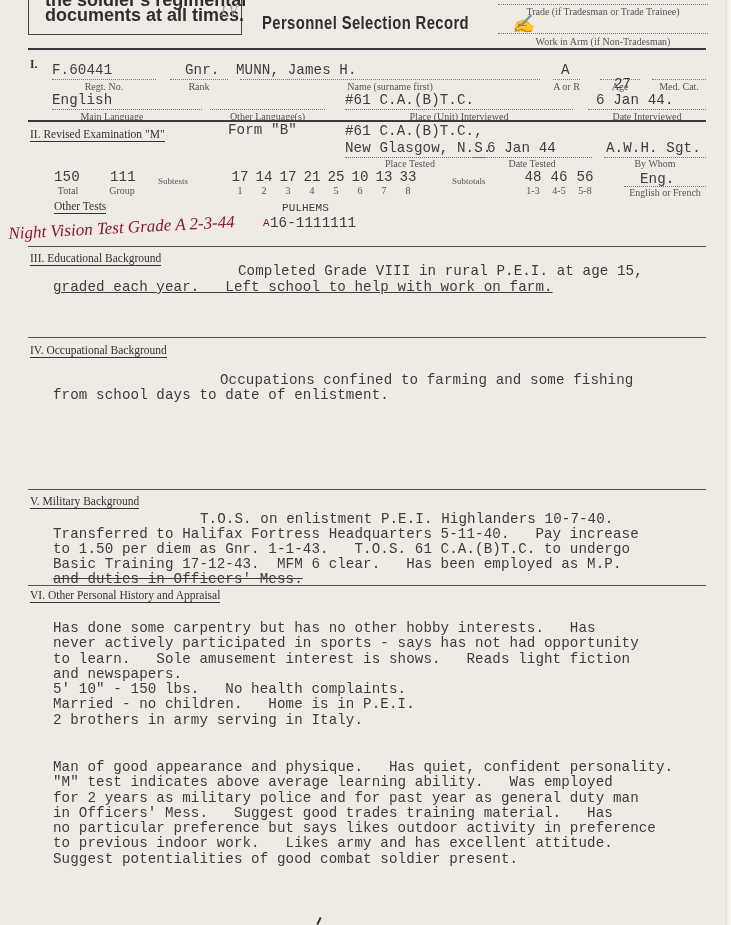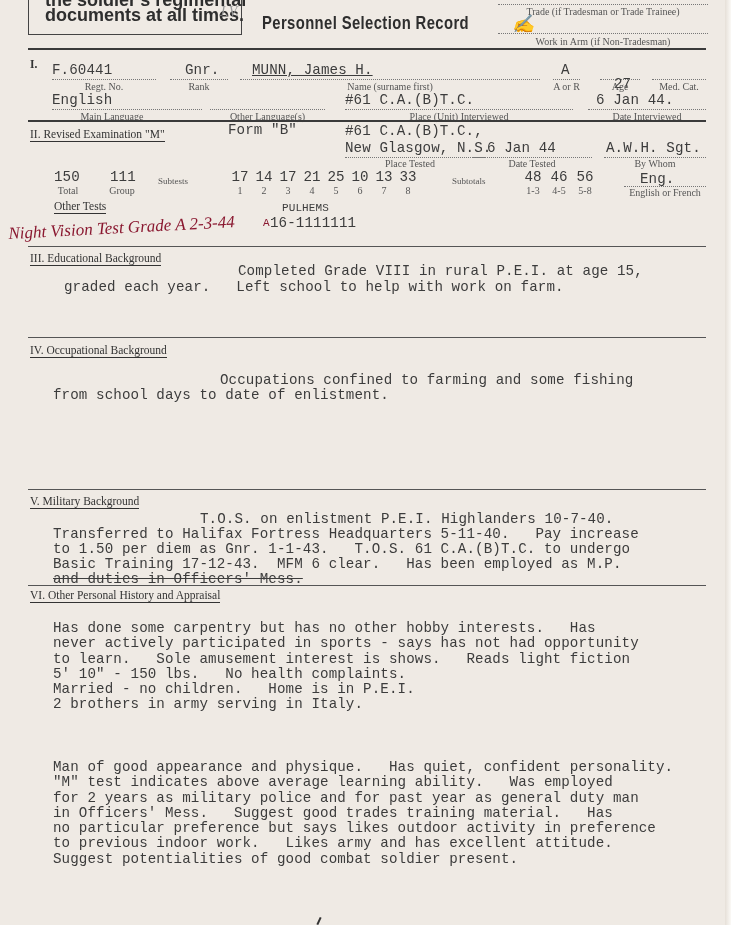--- a/index.html
+++ b/index.html
@@ -38,21 +38,21 @@
 <div class="abs sect" style="left:30px;top:58px;font-weight:bold;">I.</div>
 
 <div class="abs tw" style="left:52px;top:63px;">F.60441</div>
 <div class="abs dots" style="left:52px;top:79px;width:104px;"></div>
 <div class="abs lbl" style="left:52px;top:81px;width:104px;">Regt. No.</div>
 
 <div class="abs tw" style="left:185px;top:63px;">Gnr.</div>
 <div class="abs dots" style="left:170px;top:79px;width:58px;"></div>
 <div class="abs lbl" style="left:170px;top:81px;width:58px;">Rank</div>
 
-<div class="abs tw" style="left:252px;top:63px;text-decoration:underline;">MUNN, James H.</div>
+<div class="abs tw" style="left:236px;top:63px;">MUNN, James H.</div>
 <div class="abs dots" style="left:240px;top:79px;width:300px;"></div>
 <div class="abs lbl" style="left:240px;top:81px;width:300px;">Name (surname first)</div>
 
 <div class="abs tw" style="left:561px;top:63px;">A</div>
 <div class="abs dots" style="left:553px;top:79px;width:27px;"></div>
 <div class="abs lbl" style="left:553px;top:81px;width:27px;">A or R</div>
 
 <div class="abs tw" style="left:614px;top:63px;margin-top:14px;">27</div>
 <div class="abs dots" style="left:600px;top:79px;width:40px;"></div>
 <div class="abs lbl" style="left:600px;top:81px;width:40px;">Age</div>
@@ -152,41 +152,42 @@
 
 <div class="abs sect" style="left:54px;top:200px;"><u>Other Tests</u></div>
 <div class="abs tw" style="left:282px;top:201px;font-size:11px;">PULHEMS</div>
 <div class="abs tw" style="left:263px;top:216px;font-size:11px;color:#8a1830;">A</div>
 <div class="abs tw" style="left:270px;top:216px;">16-1111111</div>
 <div class="abs hand" style="left:8px;top:224px;font-size:17px;transform:rotate(-3deg);transform-origin:left top;white-space:nowrap;">Night Vision Test Grade A 2-3-44</div>
 <div class="rule" style="left:28px;top:246px;width:678px;height:1.2px;background:#555;"></div>
 
 <div class="abs sect" style="left:30px;top:252px;"><u>III. Educational Background</u></div>
 <div class="abs tw" style="left:238px;top:264px;">Completed Grade VIII in rural P.E.I. at age 15,</div>
-<div class="abs tw" style="left:64px;top:280px;">graded each year.   Left school to help with work on farm.</div>
+<div class="abs tw" style="left:53px;top:280px;text-decoration:underline;">graded each year.   Left school to help with work on farm.</div>
 <div class="rule" style="left:28px;top:337px;width:678px;height:1.2px;background:#555;"></div>
 
 <div class="abs sect" style="left:30px;top:344px;"><u>IV. Occupational Background</u></div>
 <div class="abs tw" style="left:220px;top:373px;">Occupations confined to farming and some fishing</div>
 <div class="abs tw" style="left:53px;top:388px;">from school days to date of enlistment.</div>
 <div class="rule" style="left:28px;top:489px;width:678px;height:1.2px;background:#555;"></div>
 
 <div class="abs sect" style="left:30px;top:495px;"><u>V. Military Background</u></div>
 <div class="abs tw" style="left:200px;top:512px;">T.O.S. on enlistment P.E.I. Highlanders 10-7-40.</div>
 <div class="abs tw" style="left:53px;top:527px;">Transferred to Halifax Fortress Headquarters 5-11-40.   Pay increase</div>
 <div class="abs tw" style="left:53px;top:542px;">to 1.50 per diem as Gnr. 1-1-43.   T.O.S. 61 C.A.(B)T.C. to undergo</div>
 <div class="abs tw" style="left:53px;top:557px;">Basic Training 17-12-43.  MFM 6 clear.   Has been employed as M.P.</div>
 <div class="abs tw strike" style="left:53px;top:572px;">and duties in Officers' Mess.</div>
 <div class="rule" style="left:28px;top:585px;width:678px;height:1.2px;background:#555;"></div>
 
 <div class="abs sect" style="left:30px;top:589px;"><u>VI. Other Personal History and Appraisal</u></div>
 <div class="abs" style="left:53px;top:621px;">
   <div class="tw">Has done some carpentry but has no other hobby interests.   Has</div>
   <div class="tw">never actively participated in sports - says has not had opportunity</div>
   <div class="tw">to learn.   Sole amusement interest is shows.   Reads light fiction</div>
+  <div class="tw">and newspapers.</div>
   <div class="tw">5' 10" - 150 lbs.   No health complaints.</div>
   <div class="tw">Married - no children.   Home is in P.E.I.</div>
   <div class="tw">2 brothers in army serving in Italy.</div>
 </div>
 <div class="abs" style="left:53px;top:760px;">
   <div class="tw">Man of good appearance and physique.   Has quiet, confident personality.</div>
   <div class="tw">"M" test indicates above average learning ability.   Was employed</div>
   <div class="tw">for 2 years as military police and for past year as general duty man</div>
   <div class="tw">in Officers' Mess.   Suggest good trades training material.   Has</div>
   <div class="tw">no particular preference but says likes outdoor activity in preference</div>

